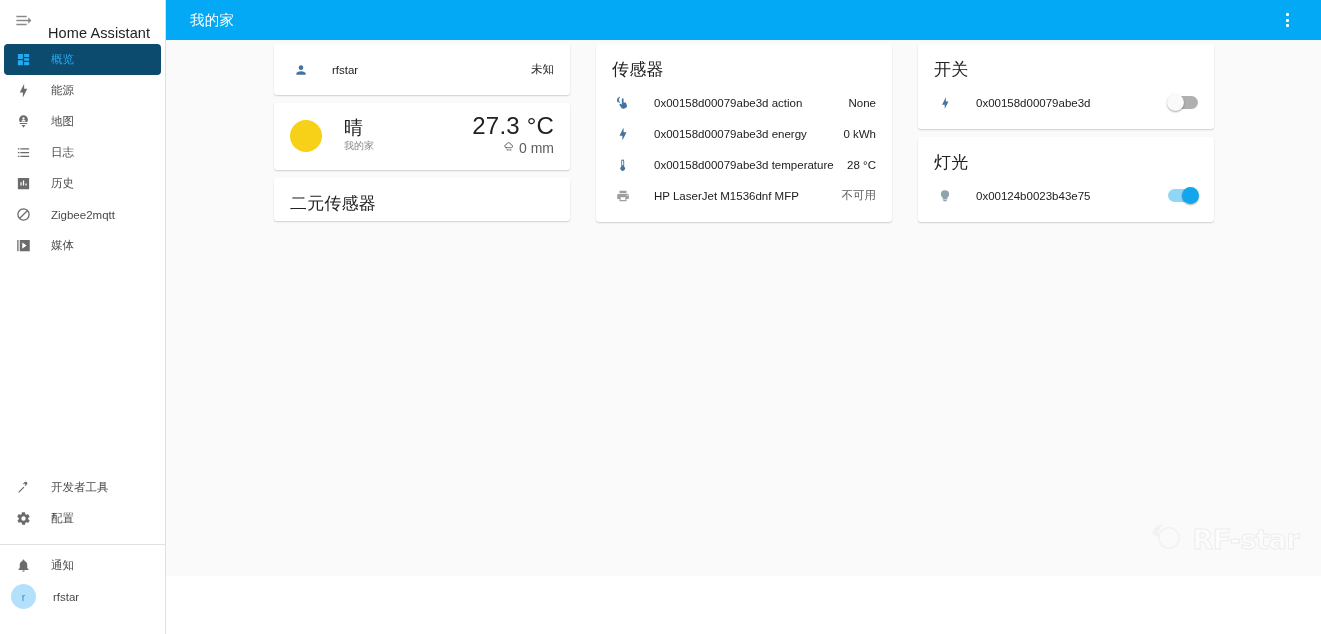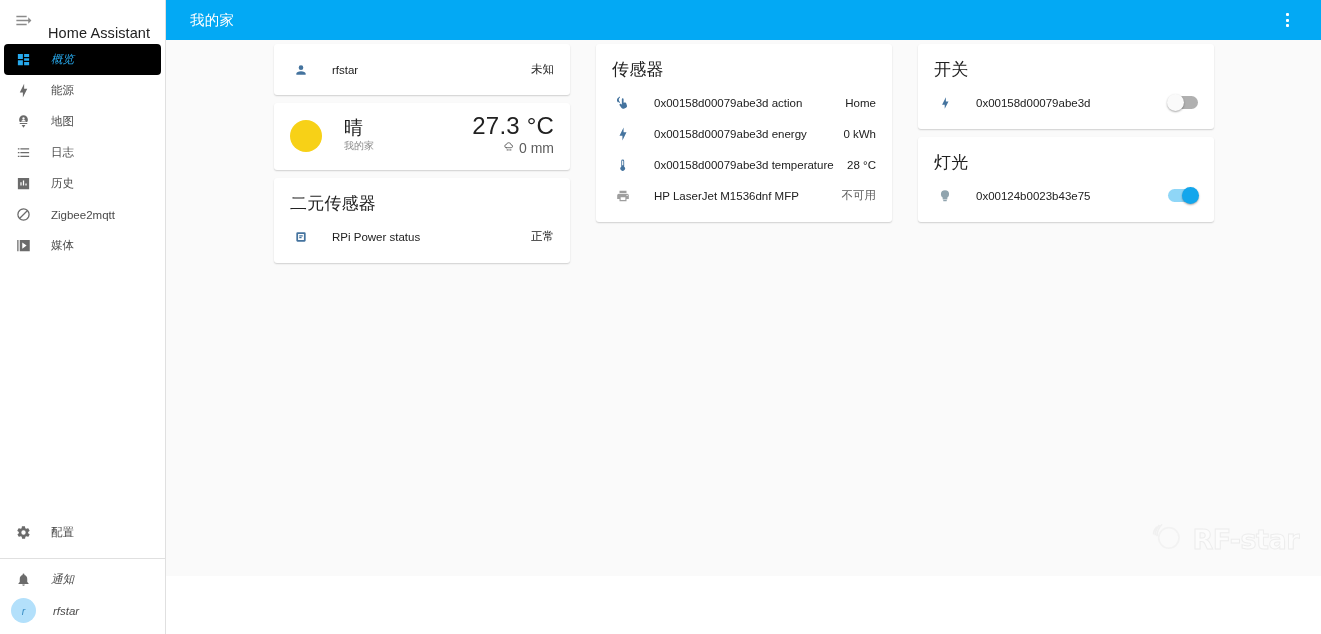--- a/index.html
+++ b/index.html
@@ -41,28 +41,28 @@
     padding: 0 0 0 8px; margin: 0 4px; border-radius: 4px;
     cursor: pointer; color: #5c5c5c;
   }
   .sb-item .sb-ico {
     width: 22px; height: 22px; display: flex; align-items: center; justify-content: center;
     color: #6b6b6b; flex: 0 0 22px;
   }
   .sb-item .sb-lbl {
     font-size: 11.5px; margin-left: 17px; color: #4a4a4a; white-space: nowrap;
   }
-  .sb-item.active { background: #000000; font-style: italic; }
+  .sb-item.active { background: #0c4a6e; }
   .sb-item.active .sb-ico { color: #27aaee; }
   .sb-item.active .sb-lbl { color: #27aaee; }
 
   .sb-spacer { flex: 1 1 auto; }
   .sb-bottom-1 { padding-bottom: 6px; }
   .sb-divider { height: 1px; background: #e0e0e0; margin: 4px 0 5px 0; }
-  .sb-bottom-2 { padding-bottom: 8px; font-style: italic; }
+  .sb-bottom-2 { padding-bottom: 22px; }
 
   .sb-avatar {
     width: 25px; height: 25px; border-radius: 50%;
     background: #b3e0fb; color: #3b8ec4;
     display: flex; align-items: center; justify-content: center;
     font-size: 10.5px; flex: 0 0 25px; margin-left: -1px;
   }
 
   
   .main { flex: 1 1 auto; height: 576px; display: flex; flex-direction: column; background: #fafafa; position: relative; }
@@ -240,20 +240,28 @@
               <path d="M2 3h2v18H2V3m4 0h16v18H6V3m4 4v10l7-5-7-5z"></path>
             </svg>
         </span>
         <span class="sb-lbl">媒体</span>
       </div>
     </div>
 
     <div class="sb-spacer"></div>
 
     <div class="sb-bottom-1">
+      <div class="sb-item">
+        <span class="sb-ico">
+          <svg width="15" height="15" viewBox="0 0 24 24" fill="currentColor">
+              <path d="M3.5 19.1 12 10.6l1.4 1.4-8.5 8.5-1.4-1.4M16.9 3.2c-1.2-.6-2.7-.4-3.7.6l-2 2 1.4 1.4 1.5-1.5 1.1 1.1-1.5 1.5 1.4 1.4 2-2c1-1 1.2-2.5.6-3.7l-.8-.8z"></path>
+            </svg>
+        </span>
+        <span class="sb-lbl">开发者工具</span>
+      </div>
       <div class="sb-item">
         <span class="sb-ico">
           <svg width="15" height="15" viewBox="0 0 24 24" fill="currentColor">
               <path d="M12 15.5A3.5 3.5 0 0 1 8.5 12 3.5 3.5 0 0 1 12 8.5a3.5 3.5 0 0 1 3.5 3.5 3.5 3.5 0 0 1-3.5 3.5m7.4-2.5c0-.3.1-.7.1-1s0-.7-.1-1l2.1-1.6c.2-.2.2-.4.1-.6l-2-3.5c-.1-.2-.4-.3-.6-.2l-2.5 1c-.5-.4-1.1-.7-1.7-1l-.4-2.6c0-.2-.2-.4-.5-.4h-4c-.2 0-.4.2-.5.4l-.4 2.6c-.6.3-1.1.6-1.7 1l-2.5-1c-.2-.1-.5 0-.6.2l-2 3.5c-.1.2 0 .5.1.6L4.6 11c0 .3-.1.7-.1 1s0 .7.1 1l-2.1 1.6c-.2.2-.2.4-.1.6l2 3.5c.1.2.4.3.6.2l2.5-1c.5.4 1.1.7 1.7 1l.4 2.6c0 .2.2.4.5.4h4c.2 0 .4-.2.5-.4l.4-2.6c.6-.3 1.1-.6 1.7-1l2.5 1c.2.1.5 0 .6-.2l2-3.5c.1-.2.1-.5-.1-.6L19.4 13z"></path>
             </svg>
         </span>
         <span class="sb-lbl">配置</span>
       </div>
     </div>
 
@@ -325,47 +333,36 @@
                     </svg>
                   </span>
                   <span>0 mm</span>
                 </div>
               </div>
             </div>
           </div>
 
           <div class="card">
             <div class="card-title">二元传感器</div>
-            <div class="rows">
-              <div class="row">
-                <span class="r-ico">
-                  <svg width="14" height="14" viewBox="0 0 24 24" fill="currentColor">
-                      <path d="M6 4h12a2 2 0 0 1 2 2v12a2 2 0 0 1-2 2H6a2 2 0 0 1-2-2V6a2 2 0 0 1 2-2m1 3v10h10V7H7m2 2h6v2H9V9m0 3h4v2H9v-2z"></path>
-                    </svg>
-                </span>
-                <span class="r-name">RPi Power status</span>
-                <span class="r-val">正常</span>
-              </div>
-            </div>
           </div>
         </div>
 
         <div class="col">
           <div class="card">
             <div class="card-title">传感器</div>
             <div class="rows">
 
               <div class="row">
                 <span class="r-ico">
                   <svg width="14" height="14" viewBox="0 0 24 24" fill="currentColor">
                       <path d="M10 9.2V5.5a1.5 1.5 0 0 1 3 0v6.2l1.3-.4c1.6-.5 3.1.4 3.5 1.9l1 3.5a3 3 0 0 1-1.7 3.5l-3.6 1.5a3.4 3.4 0 0 1-4-1L6.2 16c-.6-.9-.3-2 .6-2.5.7-.4 1.6-.2 2.1.4l1.1 1.3V9.2M4.8 4.3 3.4 2.9A6 6 0 0 0 3.4 11l1.4-1.4a4 4 0 0 1 0-5.3M7 2.1 5.6.7a8 8 0 0 0 0 11.5L7 10.8a6 6 0 0 1 0-8.7z"></path>
                     </svg>
                 </span>
                 <span class="r-name">0x00158d00079abe3d action</span>
-                <span class="r-val">Home</span>
+                <span class="r-val">None</span>
               </div>
 
               <div class="row">
                 <span class="r-ico">
                   <svg width="14" height="14" viewBox="0 0 24 24" fill="currentColor">
                       <path d="M11 15H6l7-14v8h5l-7 14v-8z"></path>
                     </svg>
                 </span>
                 <span class="r-name">0x00158d00079abe3d energy</span>
                 <span class="r-val">0 kWh</span>

